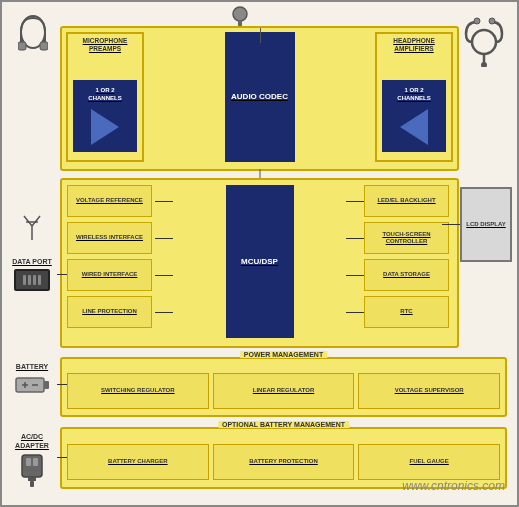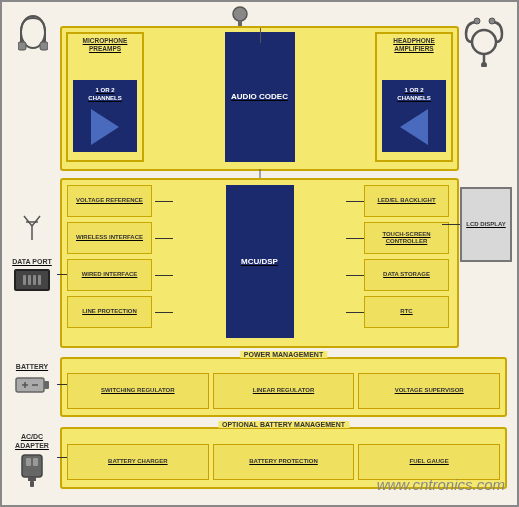--- a/index.html
+++ b/index.html
@@ -58,21 +58,21 @@
       border: 1px solid #c8a000;
       display: flex;
       align-items: center;
       justify-content: center;
     }
 
     .watermark {
       position: absolute;
       bottom: 12px;
       right: 12px;
-      font-size: 15px;
+      font-size: 12px;
       color: #888;
       font-style: italic;
     }
 
     
     .connector-h {
       position: absolute;
       height: 1px;
       background: #333;
     }

